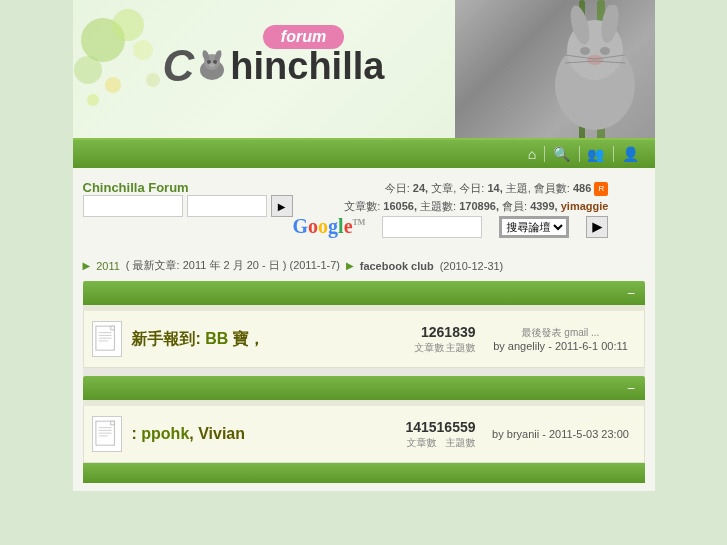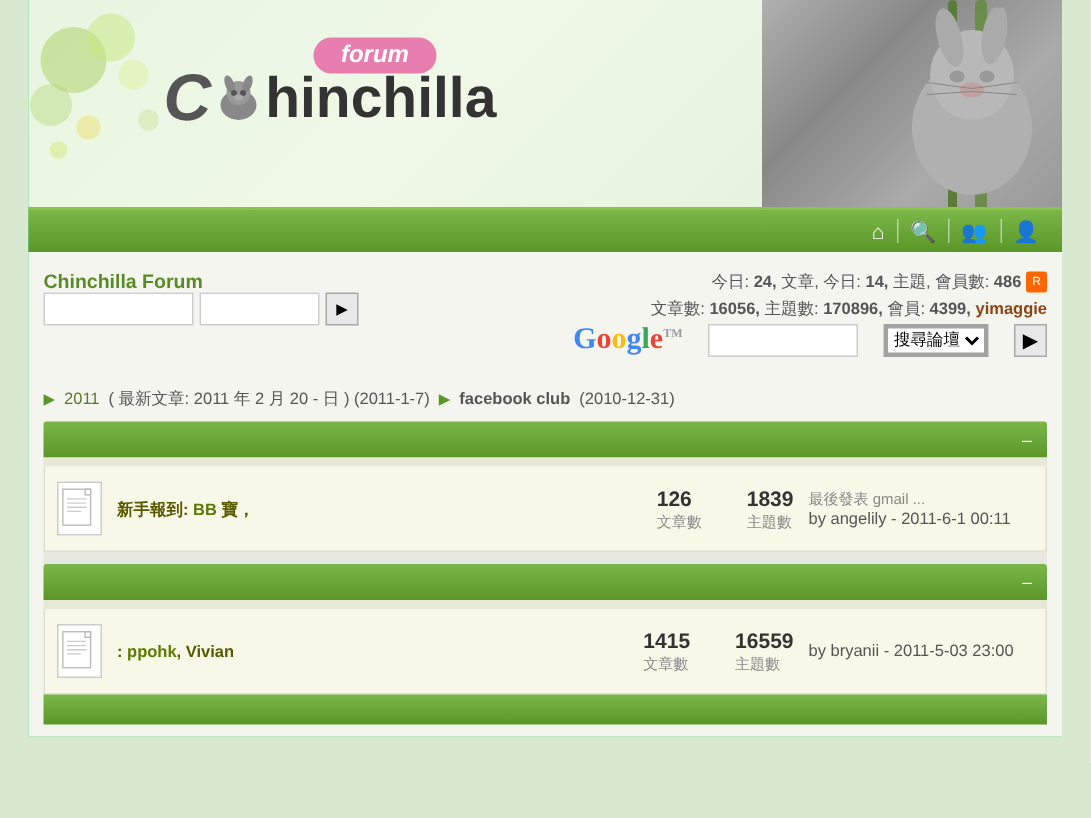--- a/index.html
+++ b/index.html
@@ -3,23 +3,23 @@
   <meta charset="utf-8">
   <style>
     * { margin: 0; padding: 0; box-sizing: border-box; }
     body {
       background: #d9e8d0;
       font-family: Arial, sans-serif;
       font-size: 12px;
       color: #333;
     }
     .page-wrapper {
-      width: 689px;
+      width: 582px;
       margin: 0 auto;
-      background: #22c55e;
+      background: #ef4444;
     }
 
     
     .header {
       background: linear-gradient(135deg, #e8f5e0 0%, #f0f8e8 40%, #e0f0d8 100%);
       height: 140px;
       position: relative;
       overflow: hidden;
       border-bottom: 2px solid #8bc34a;
     }
@@ -119,21 +119,20 @@
 
     
     .main-content {
       background: #f5f5f0;
       padding: 8px 10px;
     }
 
     
     .top-bar {
       display: flex;
-      justify-content: space-between;
       align-items: flex-start;
       margin-bottom: 6px;
       padding: 4px 0;
     }
     .forum-title-link {
       color: #5a8a28;
       font-weight: bold;
       font-size: 13px;
       text-decoration: none;
     }
@@ -280,40 +279,39 @@
       align-items: flex-start;
       justify-content: flex-start;
       padding: 2px;
     }
     .forum-info {
       flex: 1;
     }
     .forum-name-link {
       color: #5a5a00;
       font-weight: bold;
-      font-size: 11px;
+      font-size: 16px;
       text-decoration: none;
     }
     .forum-stats {
       display: flex;
-      gap: 30px;
-      text-align: left;
+      text-align: right;
     }
     .stat-num {
       font-size: 14px;
       font-weight: bold;
       color: #333;
       display: block;
     }
     .stat-label {
       font-size: 10px;
       color: #888;
     }
     .last-post {
-      text-align: left;
+      text-align: center;
       font-size: 11px;
       color: #555;
       min-width: 150px;
     }
     .last-post-label {
       font-size: 10px;
       color: #888;
     }
 
     .section-spacer {

